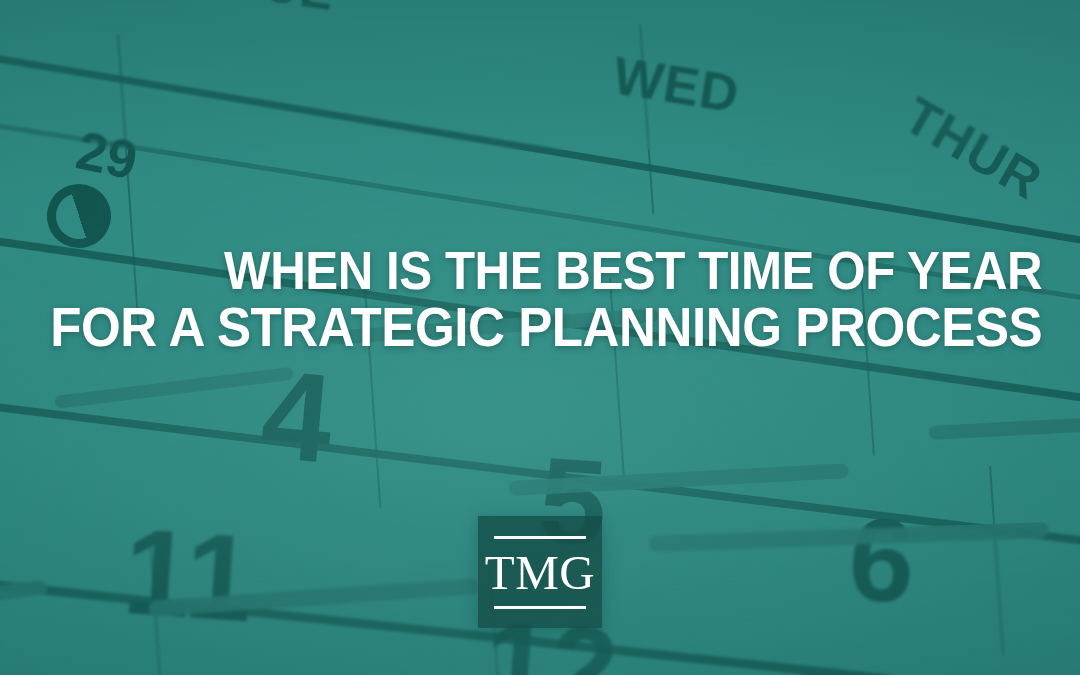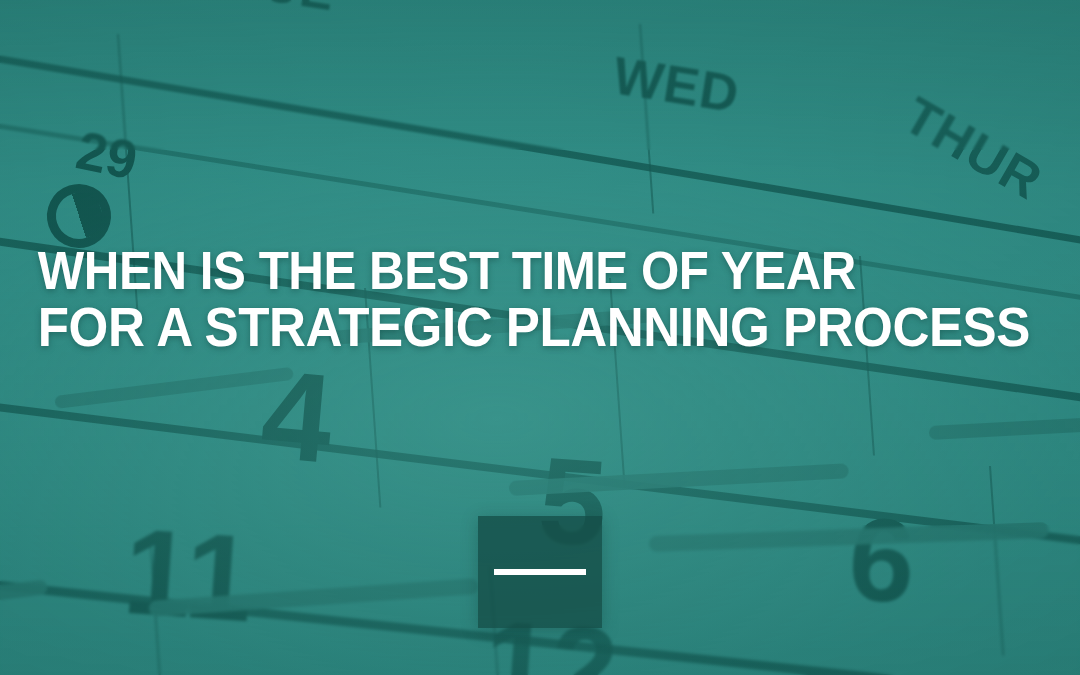--- a/index.html
+++ b/index.html
@@ -79,21 +79,21 @@
   }
   #blurbot{
     position:absolute;left:0;right:0;bottom:0;height:150px;
     backdrop-filter:blur(1.6px);
     pointer-events:none;
   }
 
   
   #headline{
     position:absolute;left:0;right:0;top:243px;
-    text-align:left;
+    text-align:right;
     pointer-events:none;
   }
   .hl-line{
     display:block;
     color:#ffffff;
     font-family:"Liberation Sans", sans-serif;
     font-weight:700;
     font-size:53px;
     line-height:56px;
     letter-spacing:-0.5px;
@@ -180,16 +180,17 @@
   <div id="blurbot"></div>
   <div id="wash"></div>
 
   <div id="headline">
     <span class="hl-line" id="hl-line1">WHEN IS THE BEST TIME OF YEAR</span>
     <span class="hl-line" id="hl-line2">FOR A STRATEGIC PLANNING PROCESS</span>
   </div>
 
   <div id="logo">
     <div class="logo-rule"></div>
+    <div id="logo-text">TMG</div>
     <div class="logo-rule"></div>
   </div>
 
 </div>
 
 </body></html>

